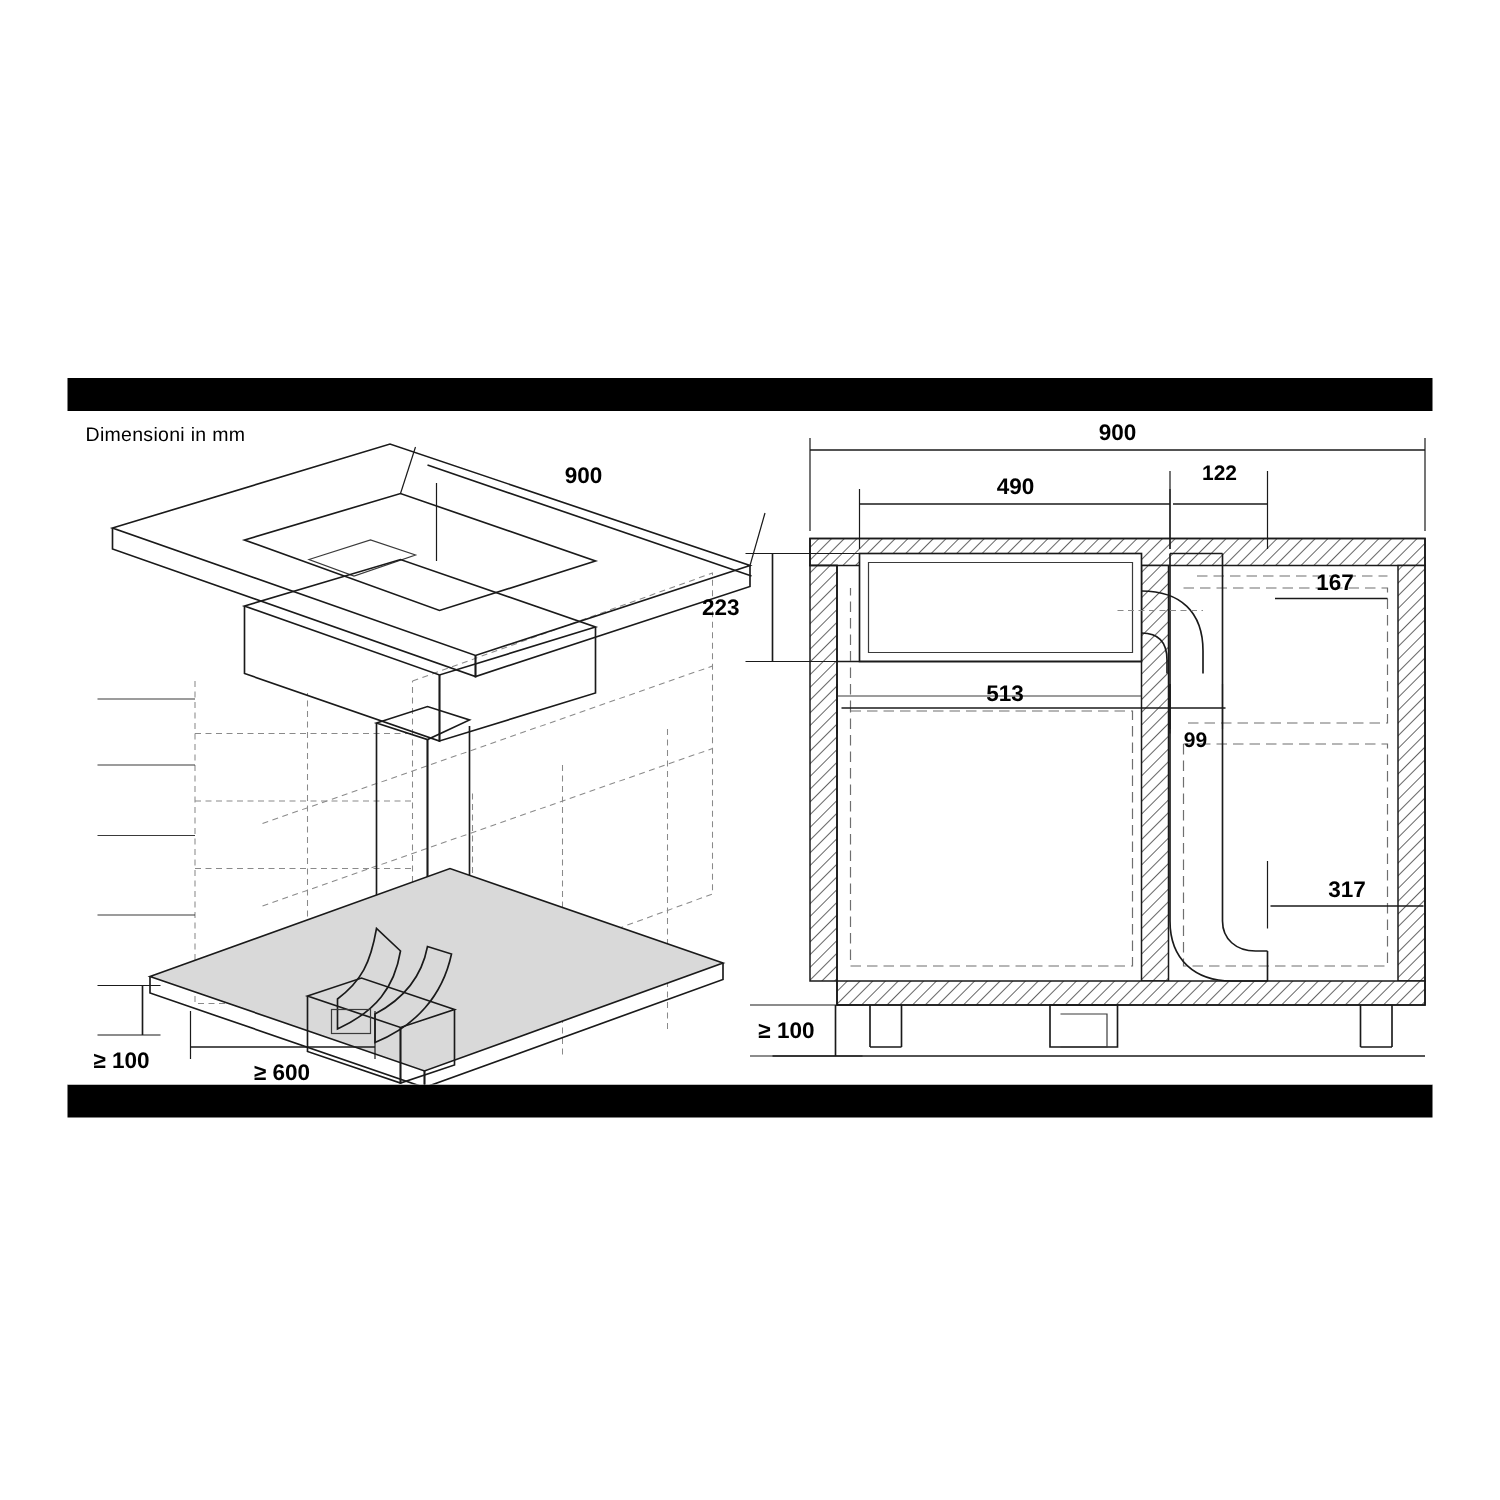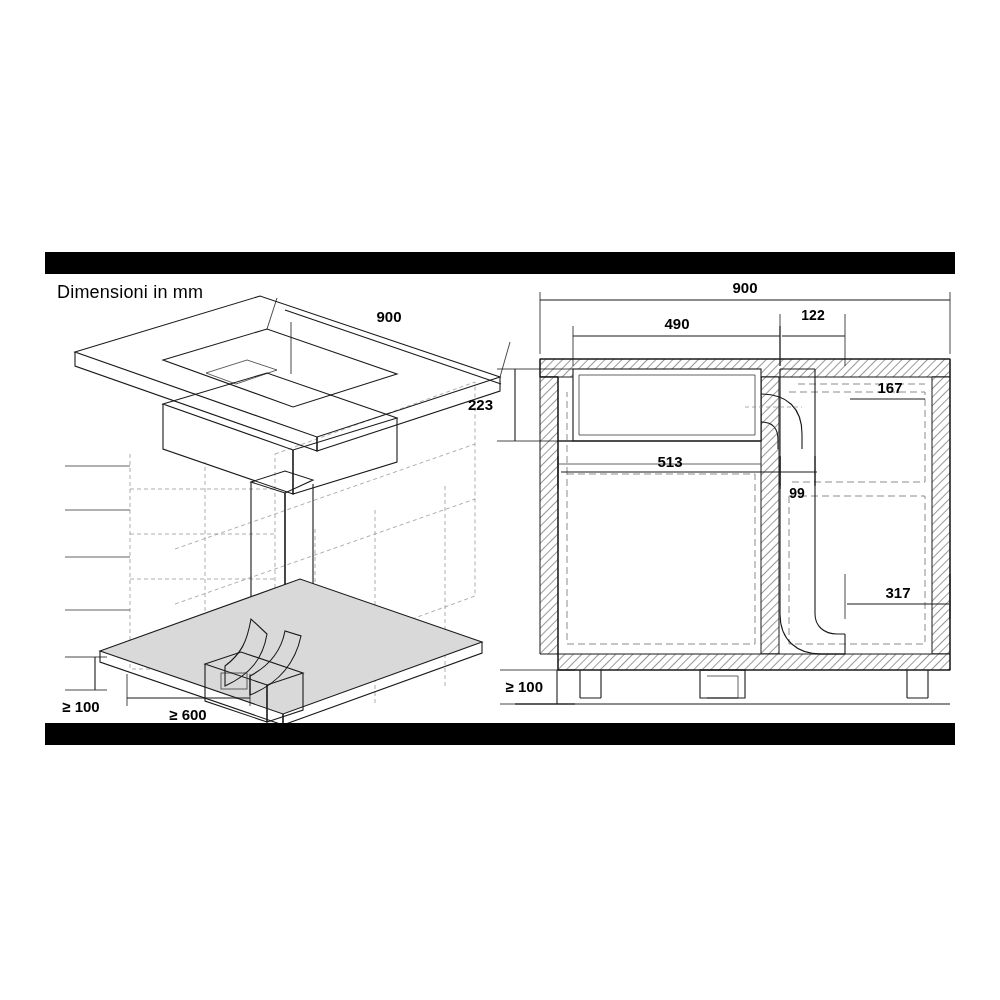--- a/index.html
+++ b/index.html
@@ -38,21 +38,21 @@
   }
   svg.diagram {
     display: block;
     width: 910px;
     height: 449px;
   }
   .cap {
     position: absolute;
     left: 12px;
     top: 8px;
-    font-size: 18px;
+    font-size: 13px;
     color: #000000;
     letter-spacing: 0.2px;
   }
   text {
     font-family: "Liberation Sans", sans-serif;
     fill: #000000;
   }
   .dim-label { font-size: 15px; font-weight: bold; }
   .dim-label-sm { font-size: 14px; font-weight: bold; }
   .ln { stroke: #1a1a1a; fill: none; stroke-width: 1.1; }

